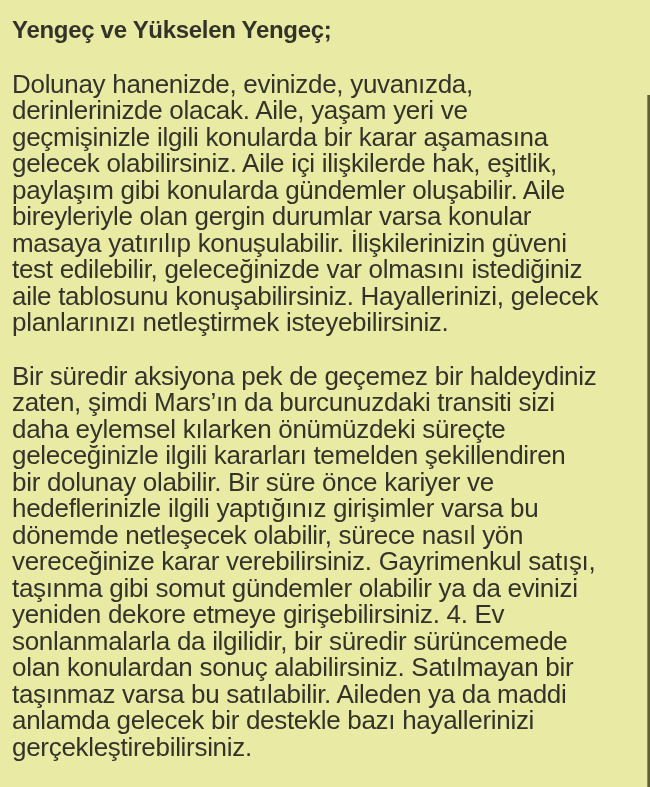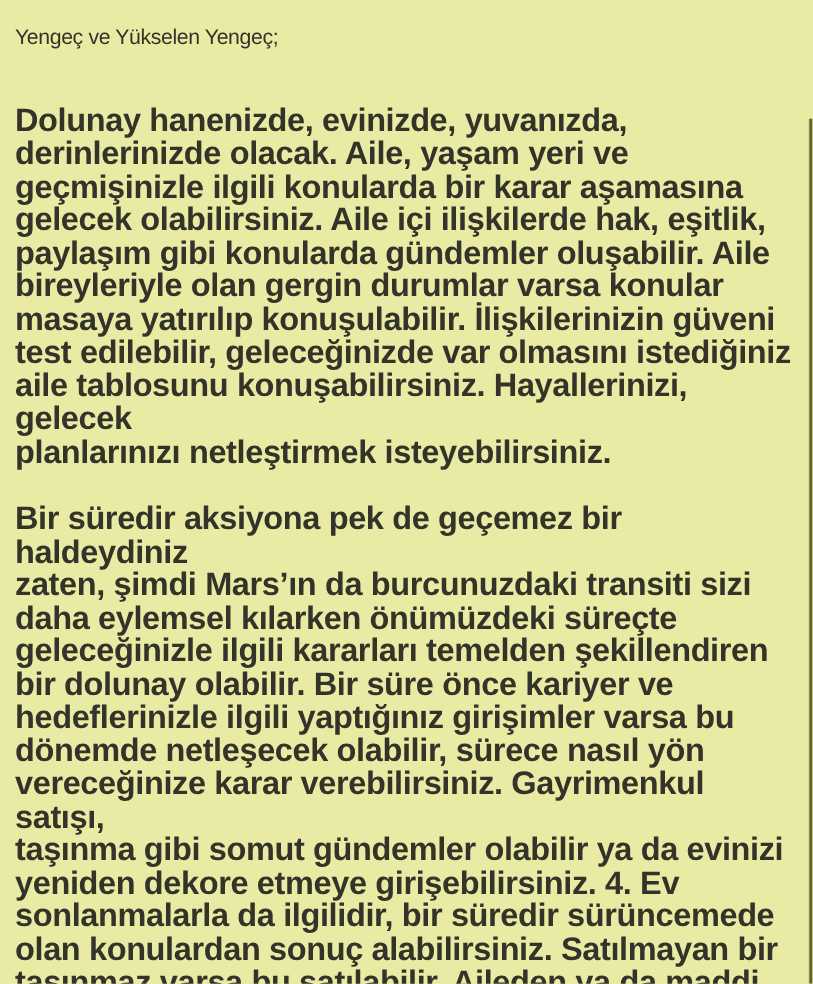--- a/index.html
+++ b/index.html
@@ -18,30 +18,30 @@
     position: absolute;
     top: 0;
     left: 0;
     width: 650px;
     height: 787px;
     padding: 17px 14px 0 12px;
     box-sizing: border-box;
     color: #33332a;
   }
   .title {
-    font-size: 17px;
+    font-size: 24px;
     line-height: 26.5px;
-    font-weight: 400;
+    font-weight: 700;
     letter-spacing: -0.3px;
-    margin: 0 0 39px 0;
+    margin: 0 0 27px 0;
   }
   .para {
     font-size: 26px;
     line-height: 26.5px;
-    font-weight: 700;
+    font-weight: 400;
     letter-spacing: -0.3px;
     margin: 0 0 27px 0;
     white-space: pre-line;
   }
   .edge-line {
     position: absolute;
     top: 95px;
     right: 0;
     bottom: 0;
     width: 3px;

